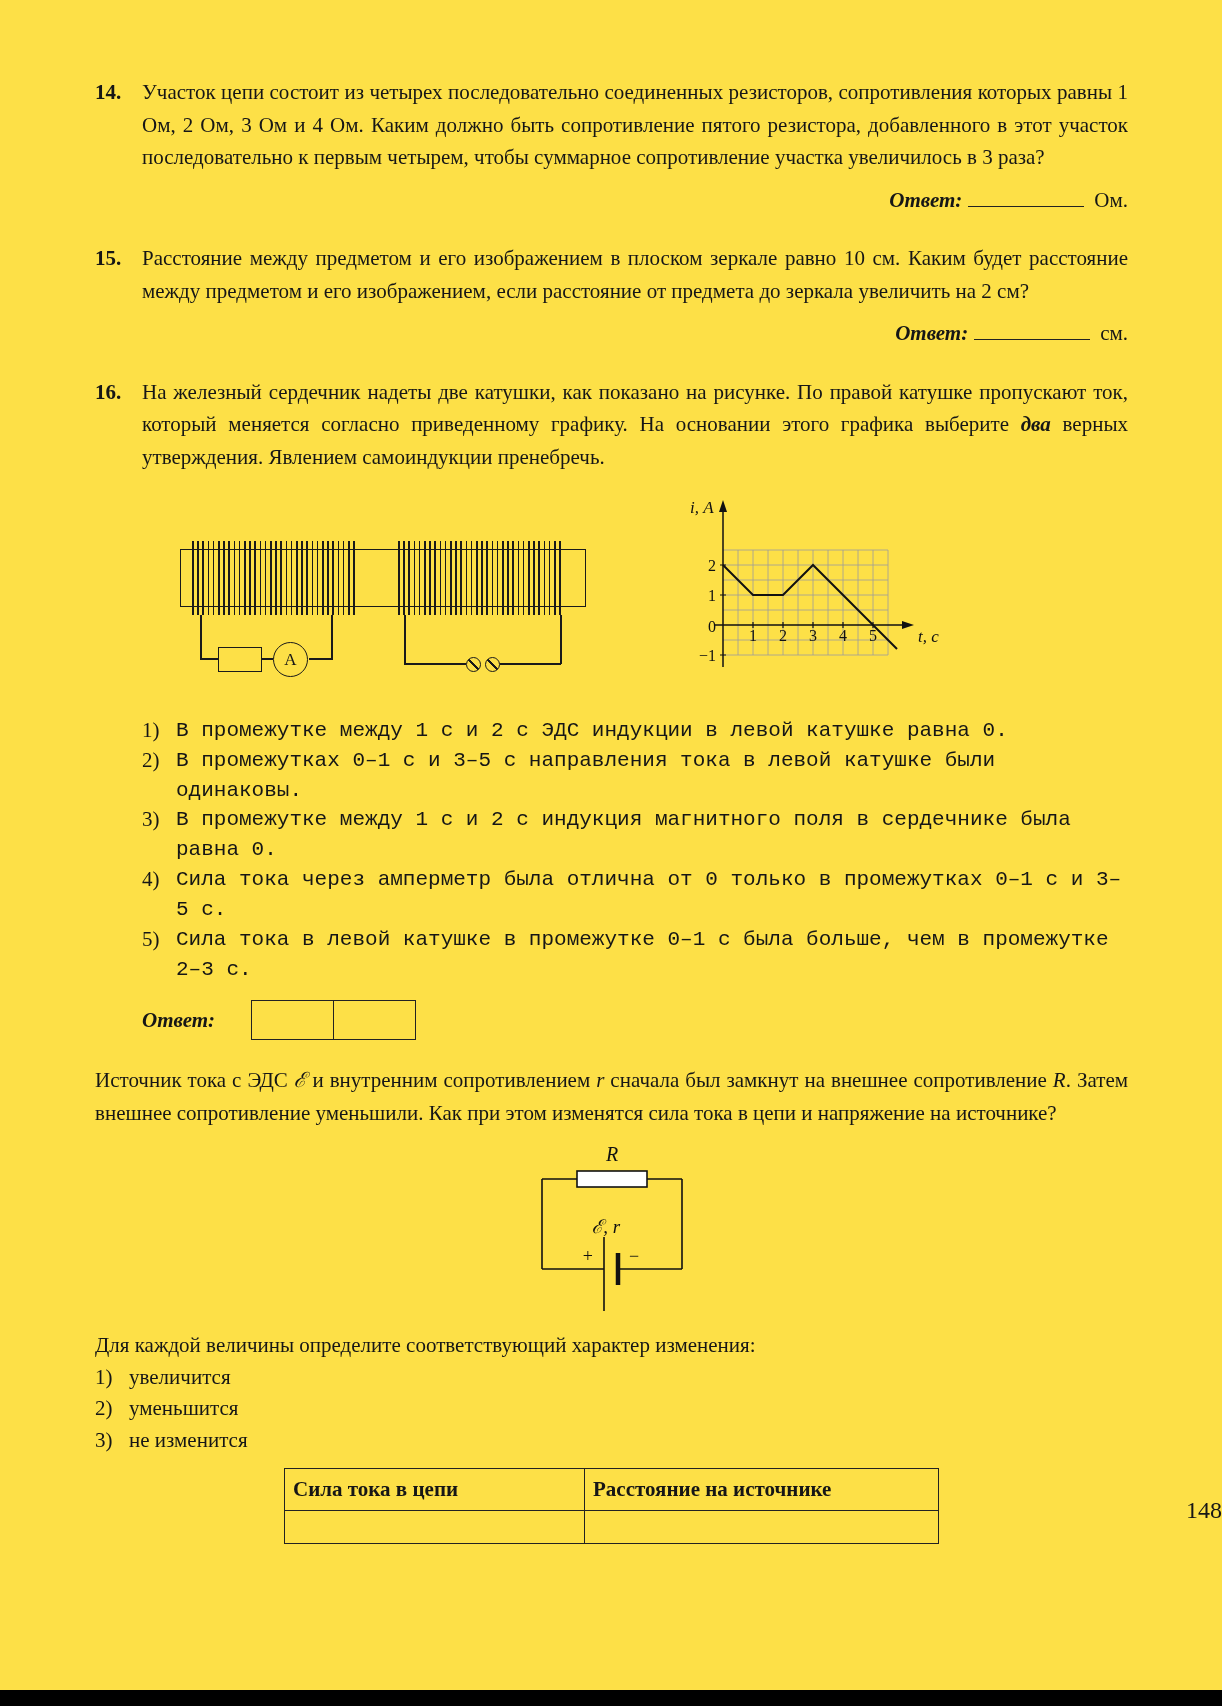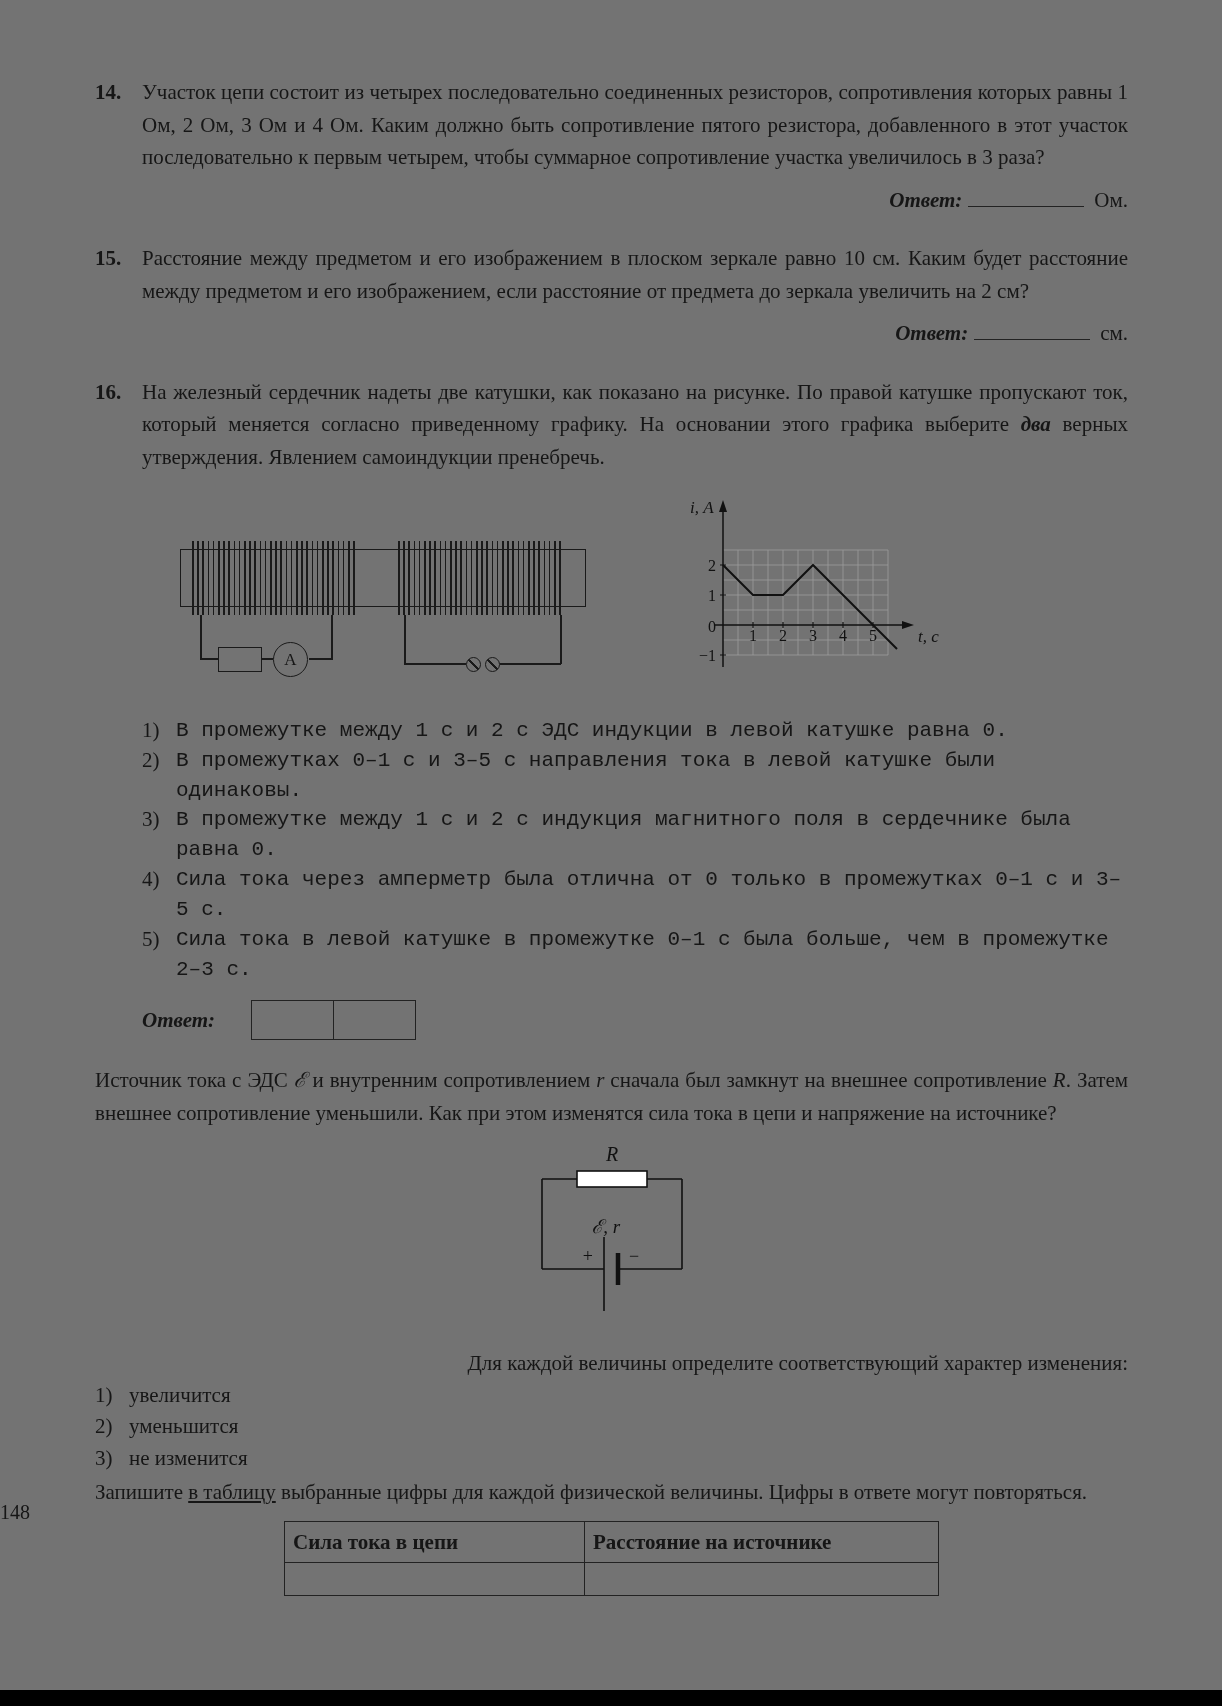--- a/index.html
+++ b/index.html
@@ -1,20 +1,20 @@
 <!DOCTYPE html>
 <html><head>
 <meta charset="utf-8">
 <style>
   html,body{margin:0;padding:0;background:#ffffff;}
   .page{
     position:relative;
     width:1222px;height:1706px;
     box-sizing:border-box;
-    background:#737373;
+    background:#fde047;
     padding:76px 94px 0 95px;
     font-family:"Liberation Serif", serif;
     font-size:21px;color:#161616;
   }
   .problem{display:flex;margin-bottom:24px;}
   .pnum{flex:0 0 47px;font-weight:700;line-height:1.55;}
   .pbody{flex:1;text-align:justify;line-height:1.55;}
   .it{font-style:italic;}
   .answer-line{margin:10px 0 2px;text-align:right;}
   .answer-label{font-style:italic;font-weight:700;}
@@ -34,30 +34,30 @@
   
   .opt{display:flex;line-height:1.42;text-align:left;}
   .opt-label{flex:0 0 34px;}
   .opt-text{flex:1;font-family:Liberation Mono, monospace;}
   .answer-row16{display:flex;align-items:center;margin-top:16px;}
   .abox{display:flex;margin-left:36px;border:1.7px solid #222;}
   .acell{width:81px;height:38px;}
   .acell + .acell{border-left:1.7px solid #222;}
   
   .circuit-wrap{text-align:center;margin:12px 0 4px;}
-  .instruction{text-align:right;margin-top:24px;}
+  .instruction{text-align:left;margin-top:6px;}
   .choice{display:flex;line-height:1.5;text-align:left;}
   .note{margin-top:2px;}
   .uline{text-decoration:underline;}
   table.rtable{border-collapse:collapse;margin:12px auto 0;font-family:Liberation Serif, serif;}
   table.rtable th{border:1.7px solid #222;font-weight:700;font-size:21px;padding:4px 8px;height:28px;}
   table.rtable td{border:1.7px solid #222;height:30px;}
   .col1{width:283px;}
   .col2{width:337px;}
-  .page-number{position:absolute;left:0;right:0;bottom:182px;text-align:left;font-size:20px;}
+  .page-number{position:absolute;left:0;right:0;bottom:182px;text-align:right;font-size:24px;}
   .scan-edge{position:absolute;left:0;right:0;bottom:0;height:16px;background:#000;}
   svg text{font-family:"Liberation Serif", serif;fill:#111;}
 </style>
 </head>
 <body>
 
 <div class="page">
 
   <div class="problem">
     <div class="pnum">14.</div>
@@ -187,21 +187,20 @@
       </div>
       <div class="choice">
         <span class="opt-label">2)</span>
         <span>уменьшится</span>
       </div>
       <div class="choice">
         <span class="opt-label">3)</span>
         <span>не изменится</span>
       </div>
 
-      <div class="note"><span>Запишите </span><span class="uline">в таблицу</span><span> выбранные цифры для каждой физической величины. Цифры в ответе могут повторяться.</span></div>
 
       <table class="rtable">
         <tbody>
             <tr>
           <th class="col1">Сила тока в цепи</th>
           <th class="col2">Расстояние на источнике</th>
         </tr>
         <tr>
           <td class="col1"></td>
           <td class="col2"></td>

